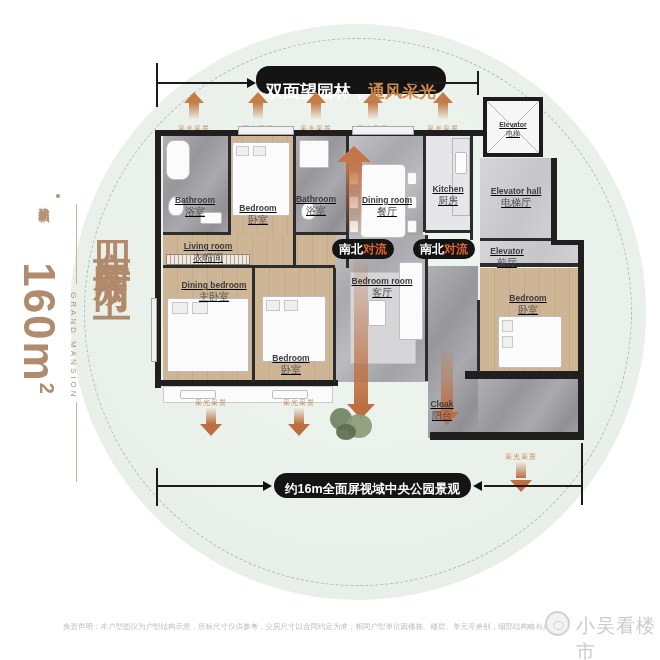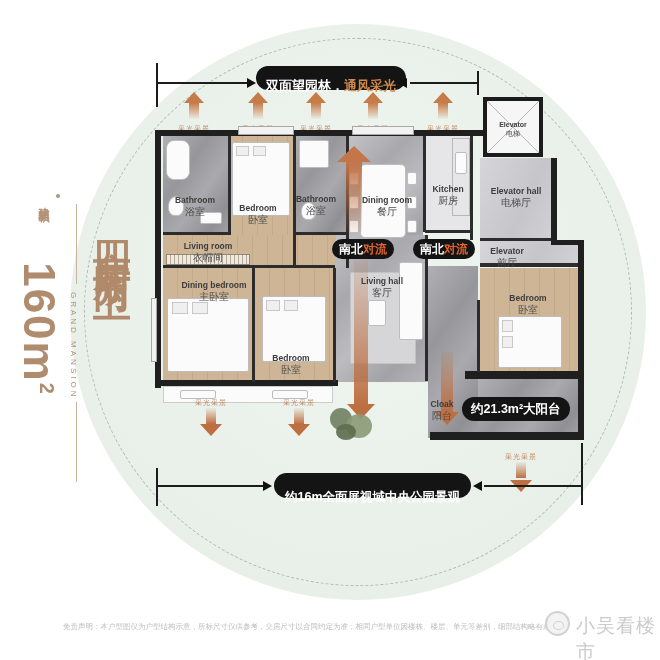--- a/index.html
+++ b/index.html
@@ -27,23 +27,23 @@
     writing-mode:vertical-rl; text-orientation:upright; }
 
   
   .dim { background:#1c1c1c; }
   .ah-r { width:0; height:0; border-top:5px solid transparent; border-bottom:5px solid transparent; border-left:9px solid #111; }
   .ah-l { width:0; height:0; border-top:5px solid transparent; border-bottom:5px solid transparent; border-right:9px solid #111; }
 
   
   .pill { background:#141414; color:#ffffff; border-radius:13px; font-weight:bold; text-align:center;
     white-space:nowrap; }
-  .pill-top { left:256px; top:66px; height:24px; line-height:24px; padding:8px 10px; font-size:13px; }
+  .pill-top { left:256px; top:66px; height:24px; line-height:24px; padding:14px 10px; font-size:17px; }
   .pill-top .gold { color:#cf8b4e; }
-  .pill-bottom { left:274px; top:473px; height:25px; line-height:25px; padding:12px 11px; font-size:12.5px; }
+  .pill-bottom { left:274px; top:473px; height:25px; line-height:25px; padding:4px 11px; font-size:12.5px; }
   .pill-conv { height:20px; line-height:20px; padding:0 7px; font-size:12px; border-radius:10px; }
   .pill-conv .accent { color:#e0642e; }
   .pill-balcony { left:462px; top:397px; height:24px; line-height:24px; padding:0 9px; font-size:12.5px; }
 
   
   .up-head { width:0; height:0; border-left:10px solid transparent; border-right:10px solid transparent; border-bottom:11px solid #c67c49; }
   .up-tail { width:10px; height:16px; background:linear-gradient(#c67c49, rgba(198,124,73,0.05)); }
   .down-head { width:0; height:0; border-left:11px solid transparent; border-right:11px solid transparent; border-top:12px solid #bd6f42; }
   .down-tail { width:10px; height:16px; background:linear-gradient(rgba(189,111,66,0.05), #bd6f42); }
   .daylight { font-size:7px; color:#bd7f55; letter-spacing:1px; white-space:nowrap; transform:translateX(-50%); }
@@ -55,21 +55,21 @@
   .marble-dk { background:linear-gradient(125deg,#b0b0b4 0%,#97979b 35%,#aaaaae 60%,#909094 85%,#a3a3a7 100%); }
   .wood { background:repeating-linear-gradient(90deg,#cdb596 0 14px,#c3aa8b 14px 15px); }
   .hall-floor { background:linear-gradient(115deg,#d6d6da,#c6c6ca 60%,#d2d2d6); }
   .lightfloor { background:#e6e6e8; }
   .furn { background:#fbfbfb; border:1px solid #bdbdbd; border-radius:2px; }
   .pillow { background:#efefef; border:1px solid #c8c8c8; }
   .rug { background:#d6d6d9; border:1px solid #c2c2c5; }
   .window { background:#f2f2f2; border:1px solid #a8a8a8; }
   .hatch { background:repeating-linear-gradient(90deg,#efe9df 0 3px,#b3a898 3px 4px); border:1px solid #8f8678; }
 
-  .rlabel { text-align:center; transform:translateX(-50%); white-space:nowrap; }
+  .rlabel { text-align:center; transform:translateX(-50%); white-space:nowrap;text-decoration:underline; }
   .rlabel .en { font-size:8.5px; color:#3d3d3d; font-weight:bold; line-height:1.25; }
   .rlabel .cn { font-size:10px; color:#4c4c4c; line-height:1.25; }
 
   .south-label { left:242px; top:445px; font-size:17px; font-weight:bold; color:#c2a169; letter-spacing:3px; }
 
   .plant { border-radius:50%; opacity:0.9; }
 
   .disclaimer { left:63px; top:622px; width:500px; font-size:7.5px; color:#bdbdbd; white-space:nowrap; }
   .wm-logo { left:545px; top:611px; width:25px; height:25px; border-radius:50%; background:#f3f3f3; border:2px solid #d2d2d2; }
   .wm-logo::after { content:""; position:absolute; left:6px; top:8px; width:9px; height:7px; border-radius:50%; border:1.5px solid #d2d2d2; }
@@ -248,36 +248,35 @@
     </div>
   <div class="abs rlabel" style="left:214px;top:280px;">
       <div class="en">Dining bedroom</div>
       <div class="cn">主卧室</div>
     </div>
   <div class="abs rlabel" style="left:291px;top:353px;">
       <div class="en">Bedroom</div>
       <div class="cn">卧室</div>
     </div>
   <div class="abs rlabel" style="left:382px;top:276px;">
-      <div class="en">Living hall</div>
+      <div class="en">Bedroom room</div>
       <div class="cn">客厅</div>
     </div>
   <div class="abs rlabel" style="left:528px;top:293px;">
       <div class="en">Bedroom</div>
       <div class="cn">卧室</div>
     </div>
   <div class="abs rlabel" style="left:442px;top:399px;">
       <div class="en">Cloak</div>
       <div class="cn">阳台</div>
     </div>
 
   <div class="abs pill pill-conv" style="left:332px;top:239px;"><span>南北</span><span class="accent">对流</span></div>
   <div class="abs pill pill-conv" style="left:413px;top:239px;"><span>南北</span><span class="accent">对流</span></div>
 
-  <div class="abs pill pill-balcony">约21.3m²大阳台</div>
 
   <div class="abs daylight" style="left:211px;top:398px;">采光采景</div>
   <div class="abs daylight" style="left:299px;top:398px;">采光采景</div>
   <div class="abs down-tail" style="left:206px;top:408px;"></div>
   <div class="abs down-head" style="left:200px;top:424px;"></div>
   <div class="abs down-tail" style="left:294px;top:408px;"></div>
   <div class="abs down-head" style="left:288px;top:424px;"></div>
   <div class="abs daylight" style="left:521px;top:452px;">采光采景</div>
   <div class="abs down-tail" style="left:516px;top:462px;"></div>
   <div class="abs down-head" style="left:510px;top:480px;"></div>

